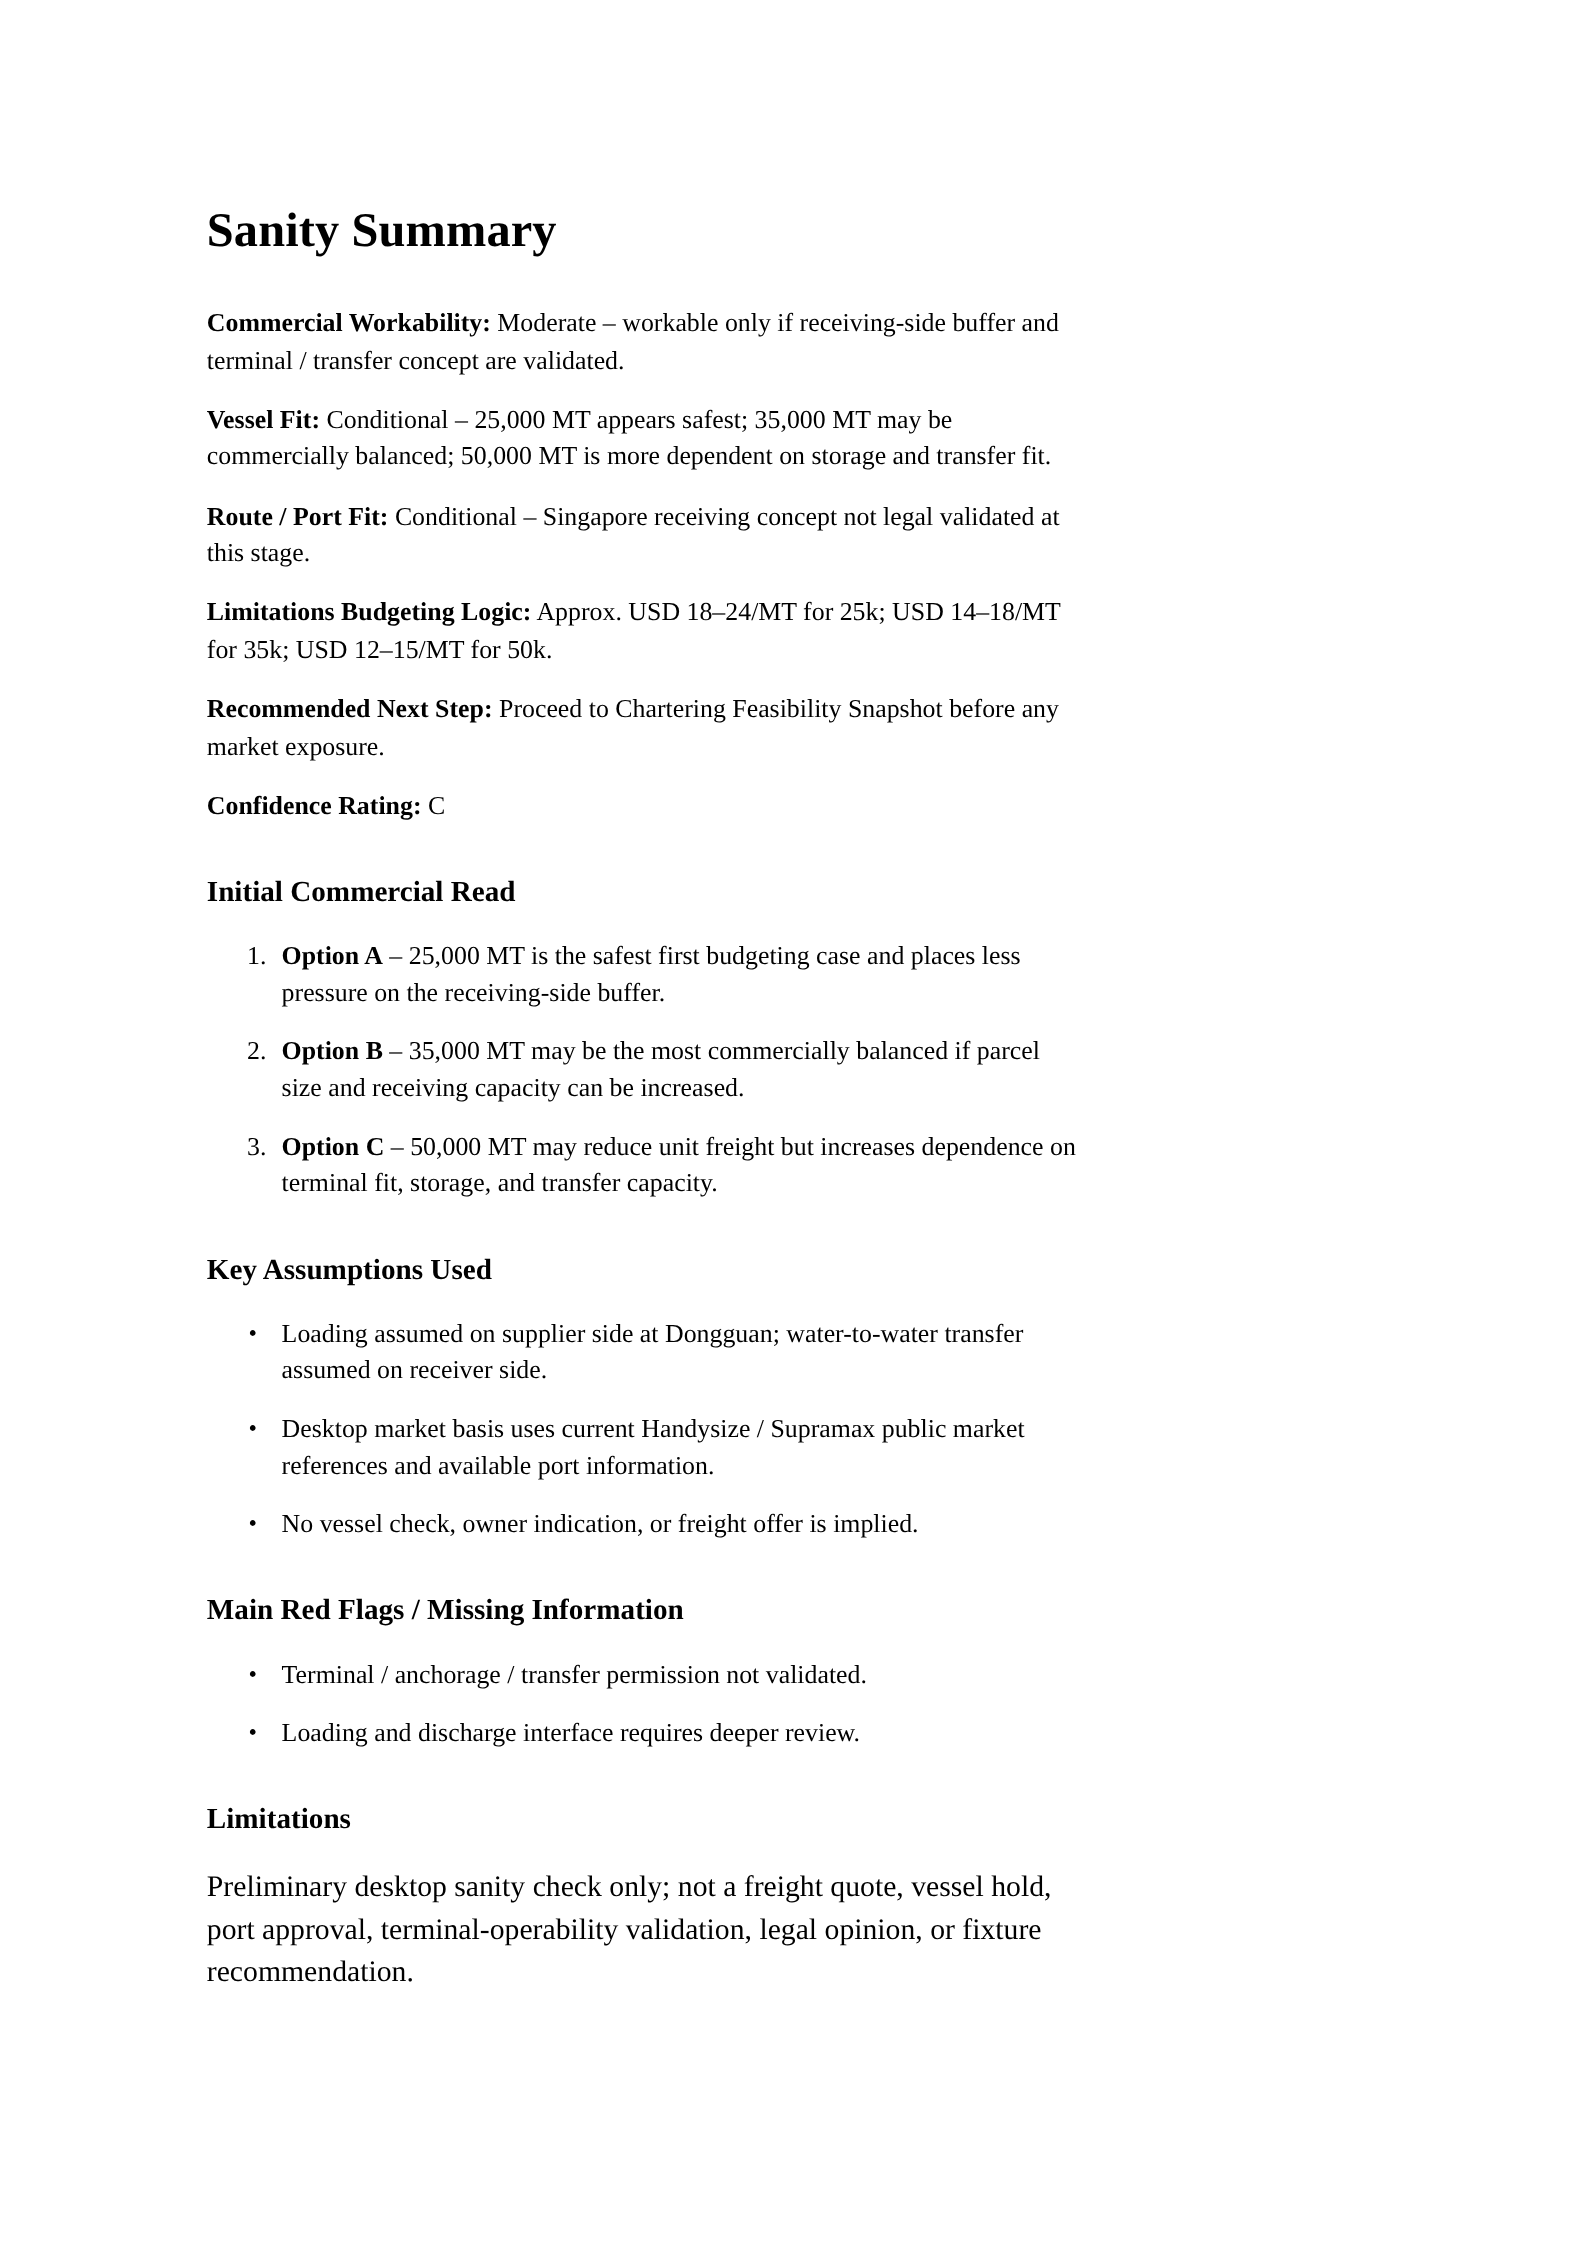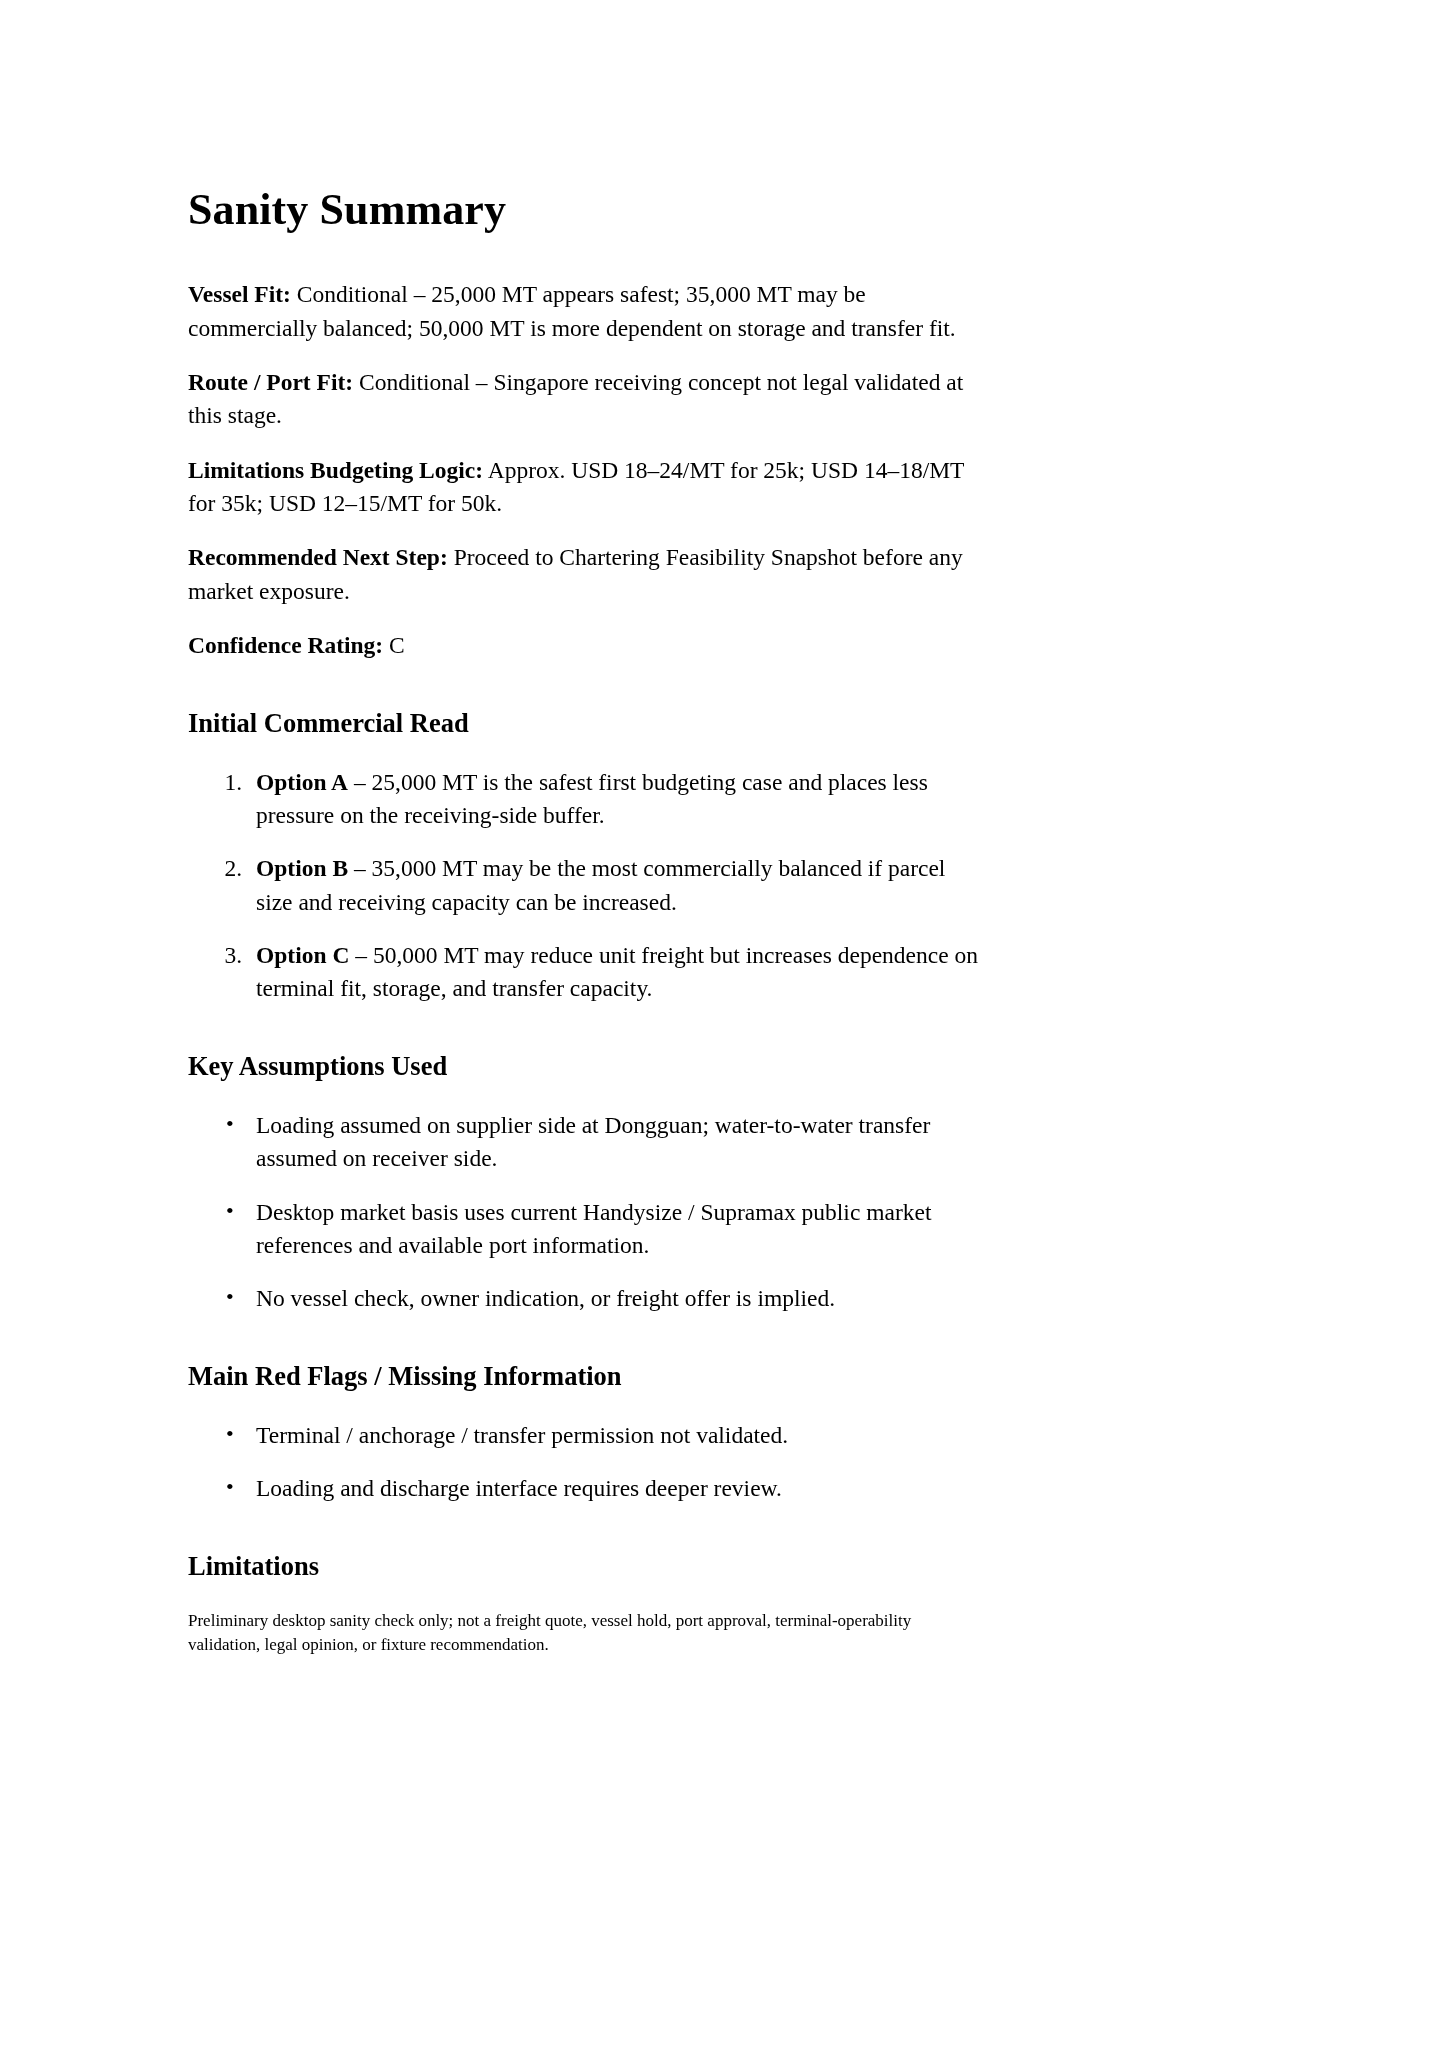--- a/index.html
+++ b/index.html
@@ -73,35 +73,38 @@
     margin-bottom: 0;
   }
   ul.bullet-list > li::before {
     content: "\2022";
     position: absolute;
     left: -20px;
     top: -1px;
     font-size: 22px;
   }
   .limit-para {
-    font-size: 17px;
+    font-size: 27px;
     line-height: 1.42;
     margin: 0;
   }
   b.opt {
     font-weight: bold;
   }
 </style>
 </head>
 <body>
 
 <div class="page">
 
   <h1 class="doc-title">Sanity Summary</h1>
 
+  <p class="para">
+    <span class="lead">Commercial Workability:</span><span> Moderate – workable only if receiving-side buffer and terminal / transfer concept are validated.</span>
+  </p>
 
   <p class="para">
     <span class="lead">Vessel Fit:</span><span> Conditional – 25,000 MT appears safest; 35,000 MT may be commercially balanced; 50,000 MT is more dependent on storage and transfer fit.</span>
   </p>
 
   <p class="para">
     <span class="lead">Route / Port Fit:</span><span> Conditional – Singapore receiving concept not legal validated at this stage.</span>
   </p>
 
   <p class="para">

